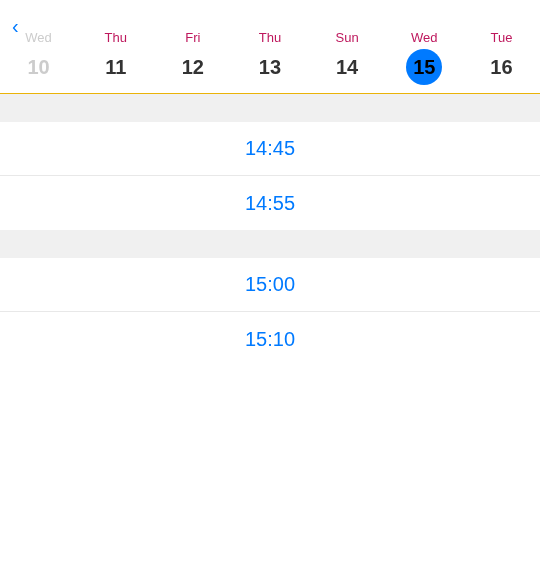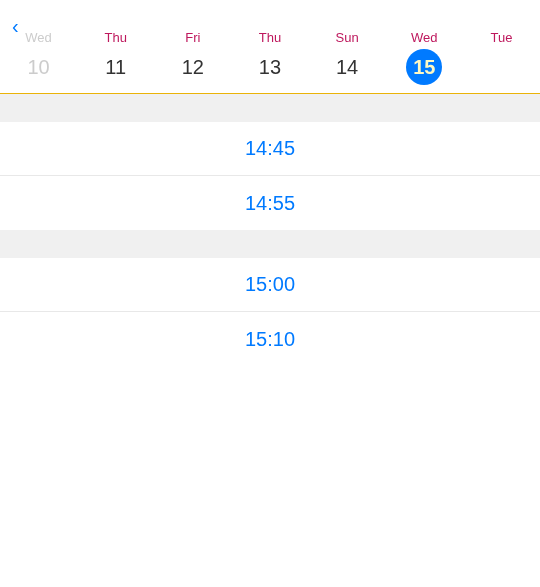--- a/index.html
+++ b/index.html
@@ -80,32 +80,32 @@
 
     .day-name {
       font-size: 13px;
       color: #be185d;
       font-weight: 400;
     }
 
     .day-number {
       font-size: 20px;
       color: #333333;
-      font-weight: 400;
+      font-weight: 700;
       width: 36px;
       height: 36px;
       display: flex;
       align-items: center;
       justify-content: center;
       border-radius: 50%;
     }
 
     .day-number.selected {
       background-color: #007AFF;
-      color: #fef9c3;
+      color: #000000;
       font-weight: 600;
     }
 
     .day-col.partial .day-name {
       color: #cccccc;
     }
 
     .day-col.partial .day-number {
       color: #cccccc;
     }
@@ -180,20 +180,21 @@
       <div class="day-col">
         <div class="day-name">Sun</div>
         <div class="day-number">14</div>
       </div>
       <div class="day-col">
         <div class="day-name">Wed</div>
         <div class="day-number selected">15</div>
       </div>
       <div class="day-col">
         <div class="day-name">Tue</div>
+        <div class="day-number">16</div>
       </div>
     </div>
 </div>
 
 <div class="gray-band"></div>
 
 <div class="time-slots" id="time-slots-group1">
 <div class="time-slot">
       <span class="time-slot-text">14:45</span>
     </div>

